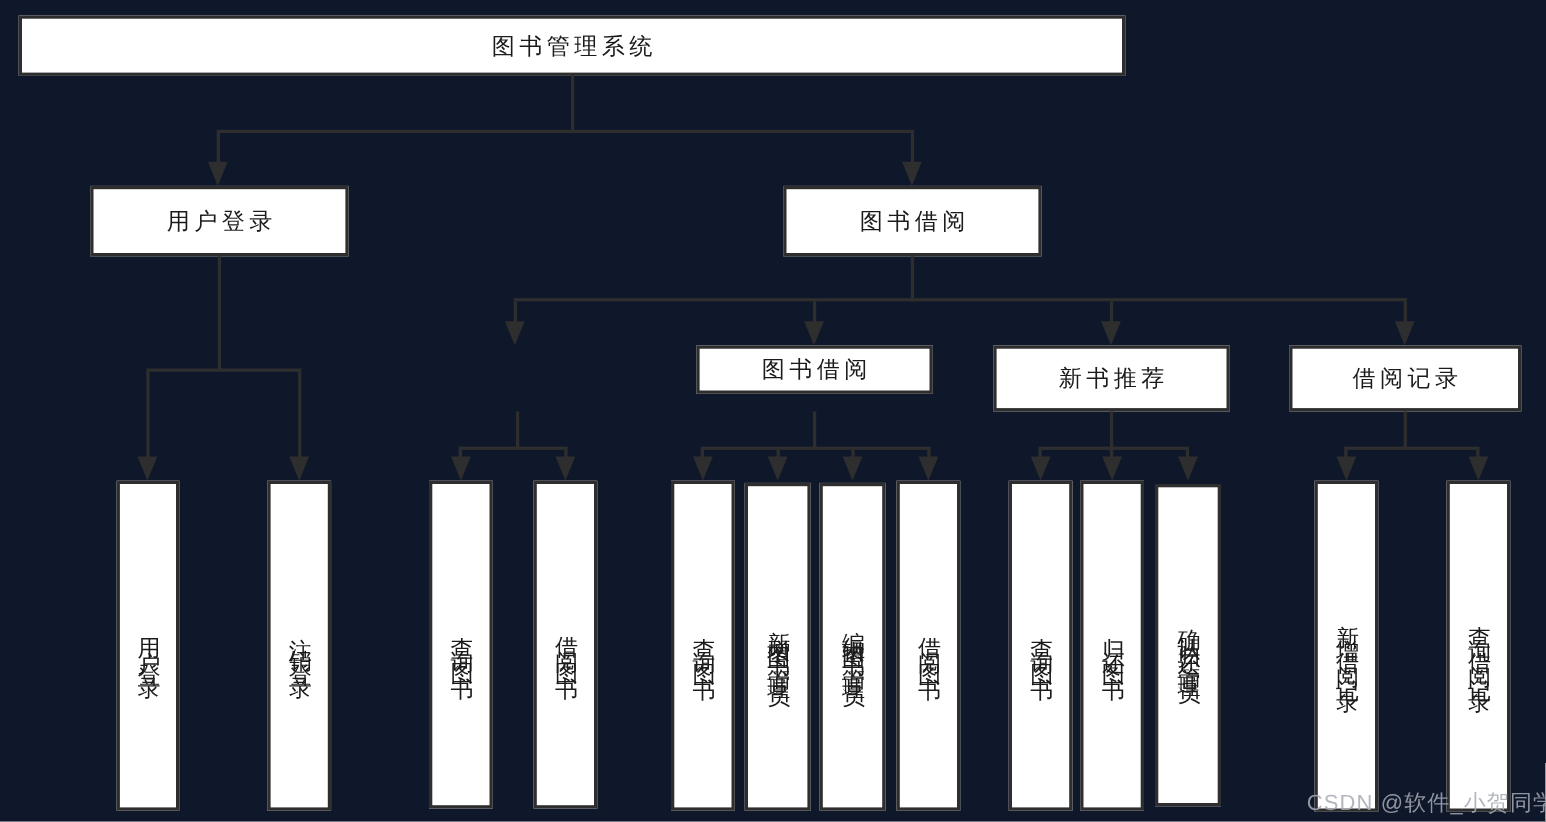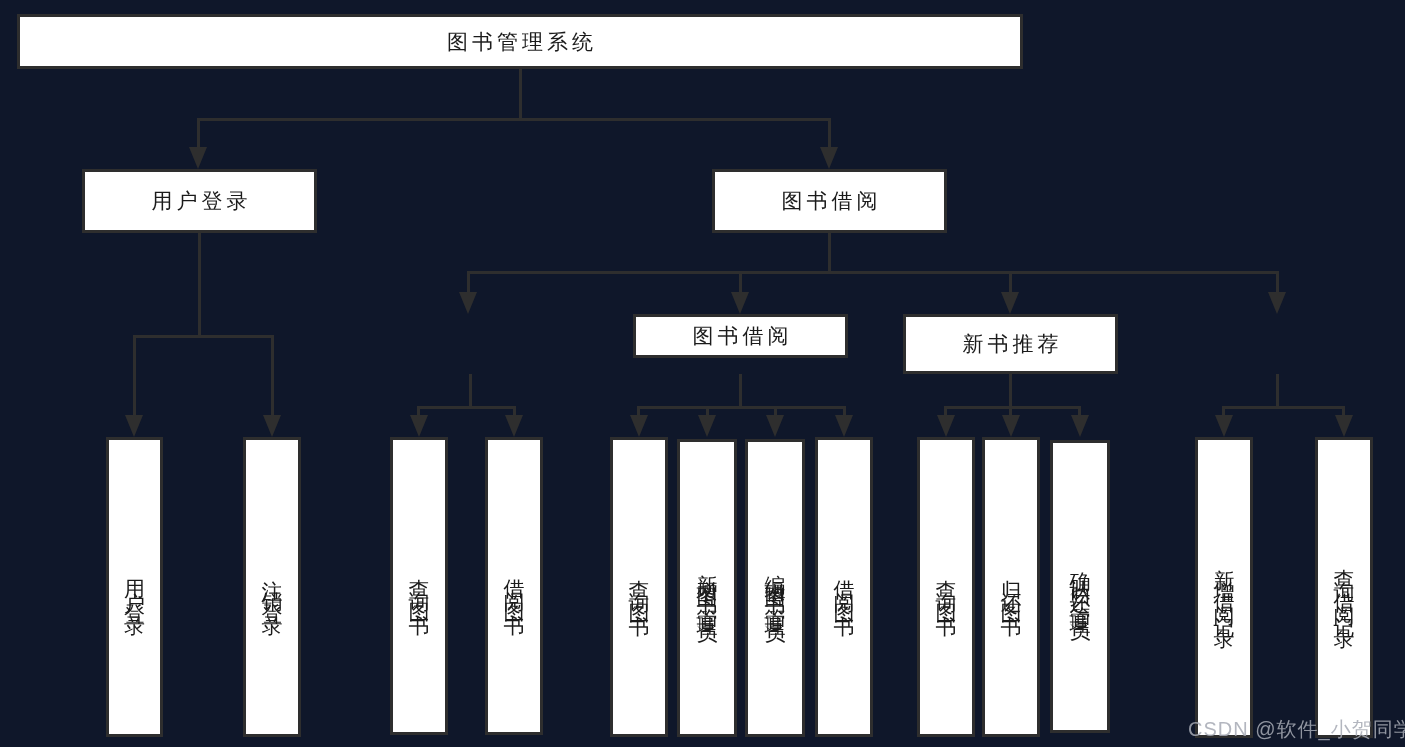--- a/index.html
+++ b/index.html
@@ -58,20 +58,21 @@
   <div class="arrow" style="left:459px;top:292px"></div>
   <div class="line" style="left:739px;top:274px;width:3px;height:22px"></div>
   <div class="arrow" style="left:731px;top:292px"></div>
   <div class="line" style="left:1009px;top:274px;width:3px;height:22px"></div>
   <div class="arrow" style="left:1001px;top:292px"></div>
   <div class="line" style="left:1276px;top:274px;width:3px;height:22px"></div>
   <div class="arrow" style="left:1268px;top:292px"></div>
 
   <div class="box h-box" style="left:633px;top:314px;width:215px;height:44px">图书借阅</div>
   <div class="box h-box" style="left:903px;top:314px;width:215px;height:60px">新书推荐</div>
+  <div class="box h-box" style="left:1172px;top:314px;width:211px;height:60px">借阅记录</div>
 
   <div class="line" style="left:469px;top:374px;width:3px;height:35px"></div>
   <div class="line" style="left:417px;top:406px;width:99px;height:3px"></div>
   <div class="line" style="left:417px;top:409px;width:3px;height:12px"></div>
   <div class="arrow" style="left:410px;top:415px"></div>
   <div class="line" style="left:513px;top:409px;width:3px;height:12px"></div>
   <div class="arrow" style="left:505px;top:415px"></div>
 
   <div class="line" style="left:739px;top:374px;width:3px;height:35px"></div>
   <div class="line" style="left:637px;top:406px;width:209px;height:3px"></div>

